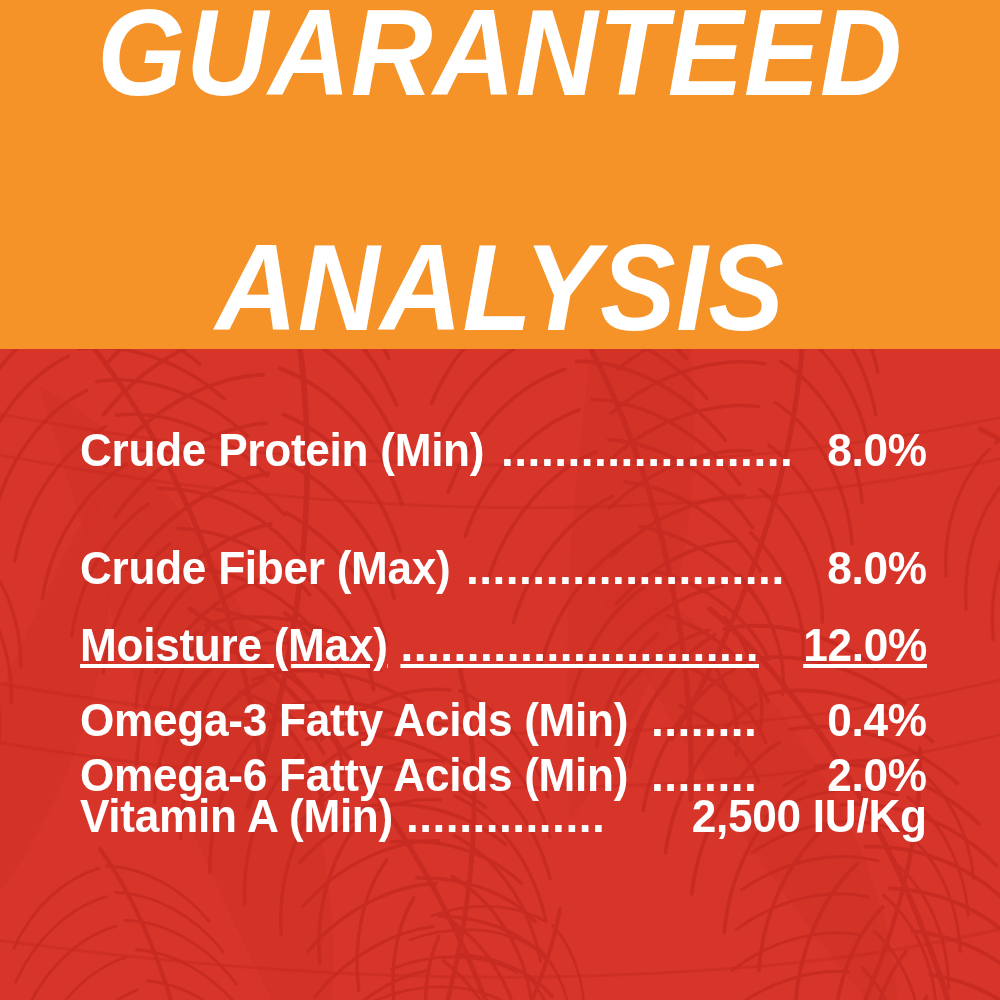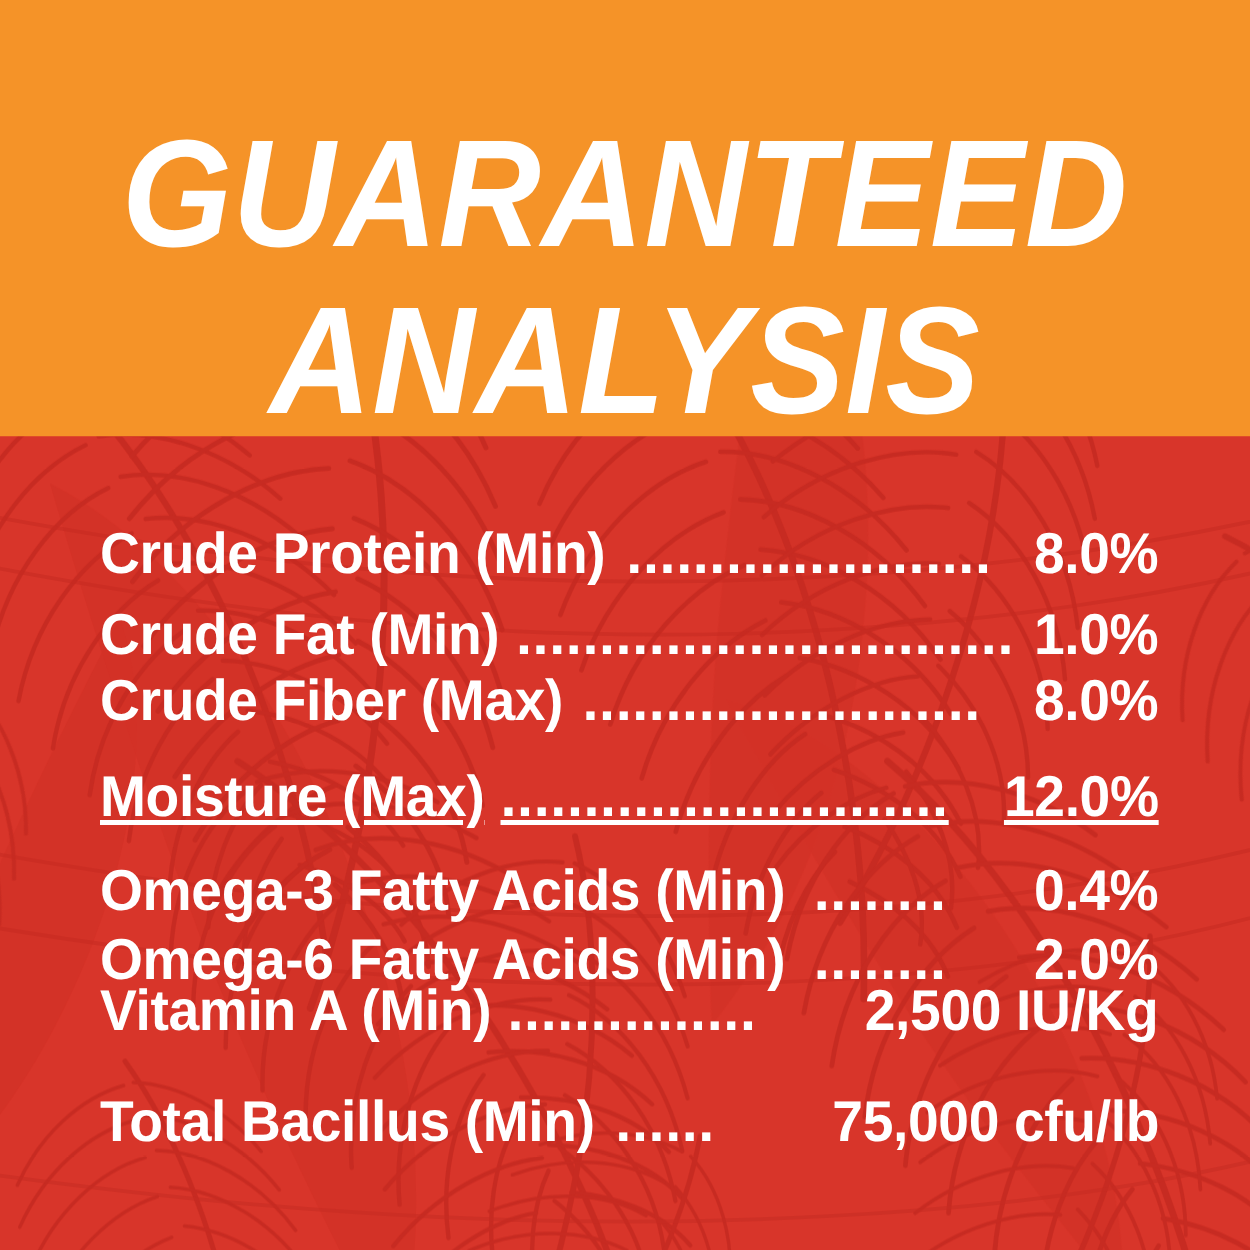--- a/index.html
+++ b/index.html
@@ -26,22 +26,22 @@
     z-index:5;
     overflow:hidden;
   }
   #header-title {
     position:absolute;
     left:0; top:0;
     width:1000px; height:349px;
     display:flex;
     flex-direction:column;
     align-items:center;
-    justify-content:flex-end;
-    gap:18px;
+    justify-content:space-between;
+    gap:4px;
   }
   .title-line {
     color:#ffffff;
     font-family:"Liberation Sans", sans-serif;
     font-weight:bold;
     font-style:italic;
     text-transform:uppercase;
     line-height:0.98;
     letter-spacing:0.5px;
     white-space:nowrap;
@@ -76,21 +76,21 @@
     width:1000px; height:651px;
     padding:0;
     z-index:3;
   }
   .analysis-row {
     position:absolute;
     left:80px;
     width:847px;
     height:62px;
     display:flex;
-    align-items:center;
+    align-items:flex-end;
     color:#ffffff;
     white-space:nowrap;
   }
   .row-label {
     font-size:46px;
     font-weight:bold;
     line-height:1;
     letter-spacing:-0.3px;
     transform:scaleX(0.96);
     transform-origin:left center;
@@ -196,25 +196,20 @@
     </svg>
 
     <div id="analysis-list">
 
       <div class="analysis-row" style="top:62px;">
         <span class="row-label">Crude Protein (Min)</span>
         <span class="row-dots">......................</span>
         <span class="row-value">8.0%</span>
       </div>
 
-      <div class="analysis-row" style="top:127px;">
-        <span class="row-label">Crude Fat (Min)</span>
-        <span class="row-dots">..............................</span>
-        <span class="row-value">1.0%</span>
-      </div>
 
       <div class="analysis-row" style="top:180px;">
         <span class="row-label">Crude Fiber (Max)</span>
         <span class="row-dots">........................</span>
         <span class="row-value">8.0%</span>
       </div>
 
       <div class="analysis-row" style="top:257px;text-decoration:underline;">
         <span class="row-label">Moisture (Max)</span>
         <span class="row-dots">...........................</span>
@@ -232,21 +227,16 @@
         <span class="row-dots">........</span>
         <span class="row-value">2.0%</span>
       </div>
 
       <div class="analysis-row" style="top:428px;">
         <span class="row-label">Vitamin A (Min)</span>
         <span class="row-dots">...............</span>
         <span class="row-value">2,500 IU/Kg</span>
       </div>
 
-      <div class="analysis-row" style="top:517px;">
-        <span class="row-label">Total Bacillus (Min)</span>
-        <span class="row-dots">......</span>
-        <span class="row-value">75,000 cfu/lb</span>
-      </div>
 
     </div>
   </div>
 </div>
 
 </body></html>

